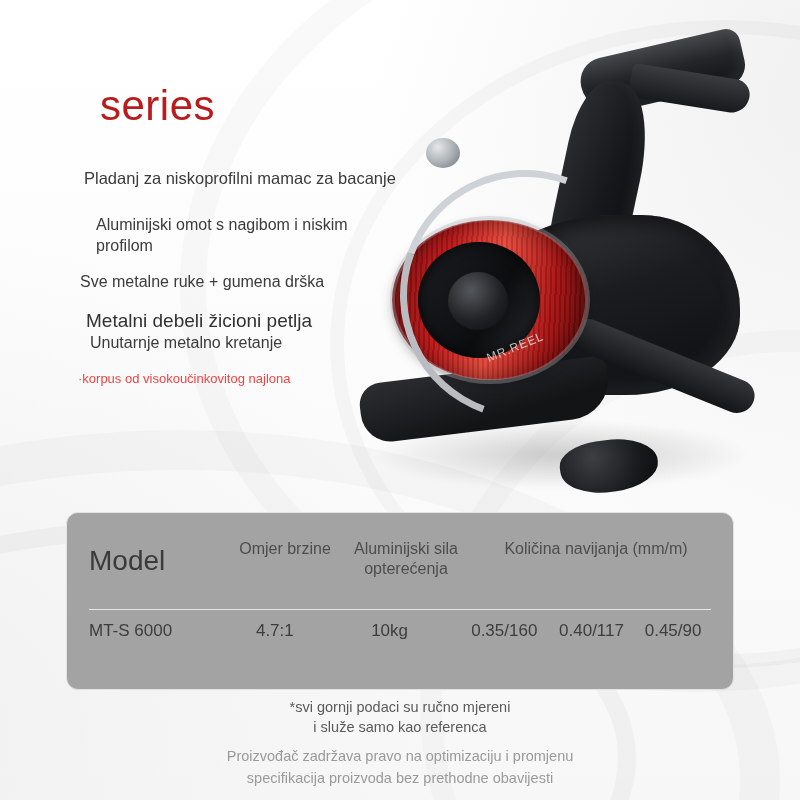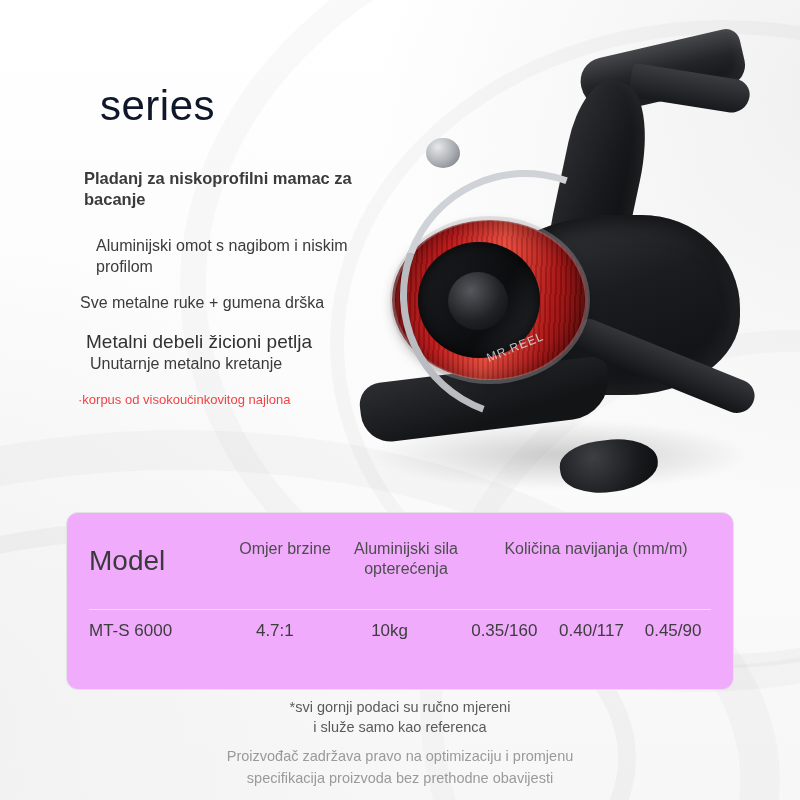--- a/index.html
+++ b/index.html
@@ -63,38 +63,38 @@
     color: #e8322a;
     font-family: "Liberation Serif", serif;
     font-style: italic;
     font-weight: bold;
     font-size: 21px;
     letter-spacing: 0.5px;
   }
   .series-text {
     margin-left: 22px;
     font-size: 42px;
-    color: #0f172a;
+    color: #b91c1c;
     font-family: "Liberation Sans", sans-serif;
     letter-spacing: 0.5px;
   }
 
   
   .features {
     position: absolute;
     left: 78px;
     top: 160px;
     width: 330px;
   }
   .feature {
     color: #3b3b3b;
     font-family: "Liberation Sans", sans-serif;
     line-height: 1.28;
   }
-  .f0 { font-size: 16.5px; margin-left: 6px; margin-top: 8px; font-weight: bold; }
+  .f0 { font-size: 16.5px; margin-left: 6px; margin-top: 8px; }
   .f1 { font-size: 16px; margin-left: 18px; margin-top: 26px; }
   .f2 { font-size: 16px; margin-left: 2px; margin-top: 16px; }
   .f3 { font-size: 19px; margin-left: 8px; margin-top: 16px; color: #323232; }
   .f4 { font-size: 16px; margin-left: 12px; margin-top: 0; }
   .f5 { font-size: 13px; margin-left: 0px; margin-top: 18px; color: #ef4444; }
 
   
   .product {
     position: absolute;
     left: 330px;
@@ -259,21 +259,21 @@
     opacity: 0.85;
   }
 
   
   .spec-card {
     position: absolute;
     left: 66px;
     top: 512px;
     width: 668px;
     height: 178px;
-    background: #f0abfc;
+    background: #a3a3a3;
     border: 1px solid #e3e3e3;
     border-radius: 12px;
     box-sizing: border-box;
   }
   .spec-head {
     position: absolute;
     left: 0; right: 0; top: 26px;
     display: flex;
     align-items: flex-start;
     padding: 0 22px;

